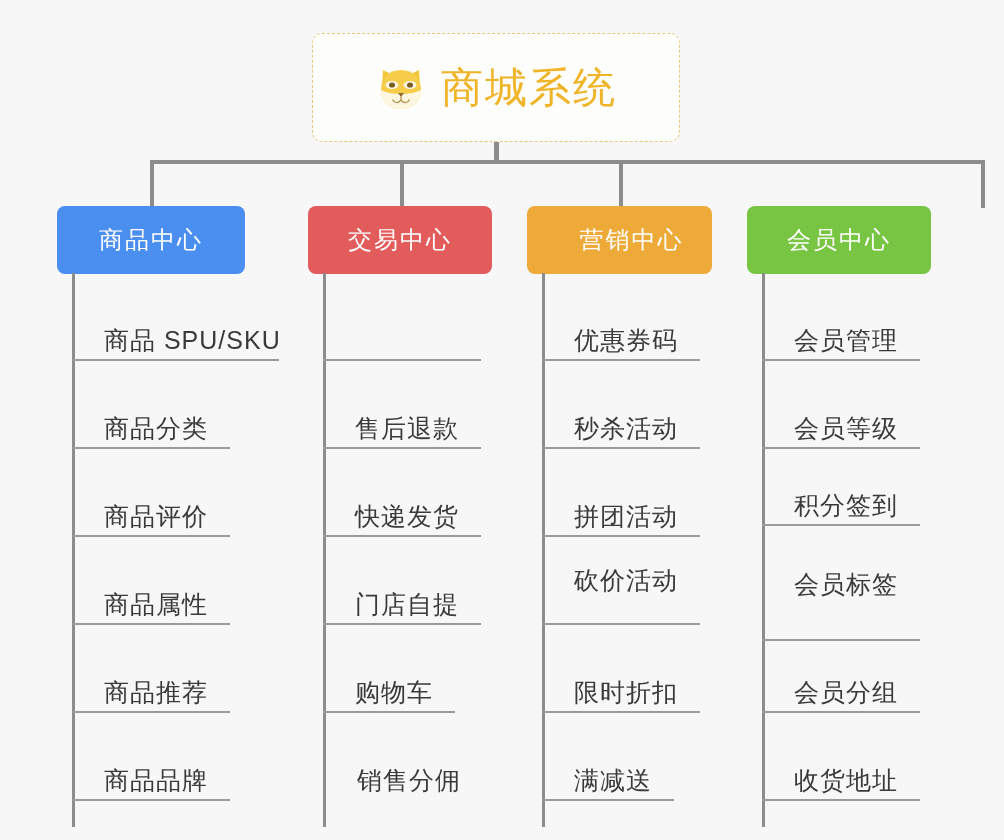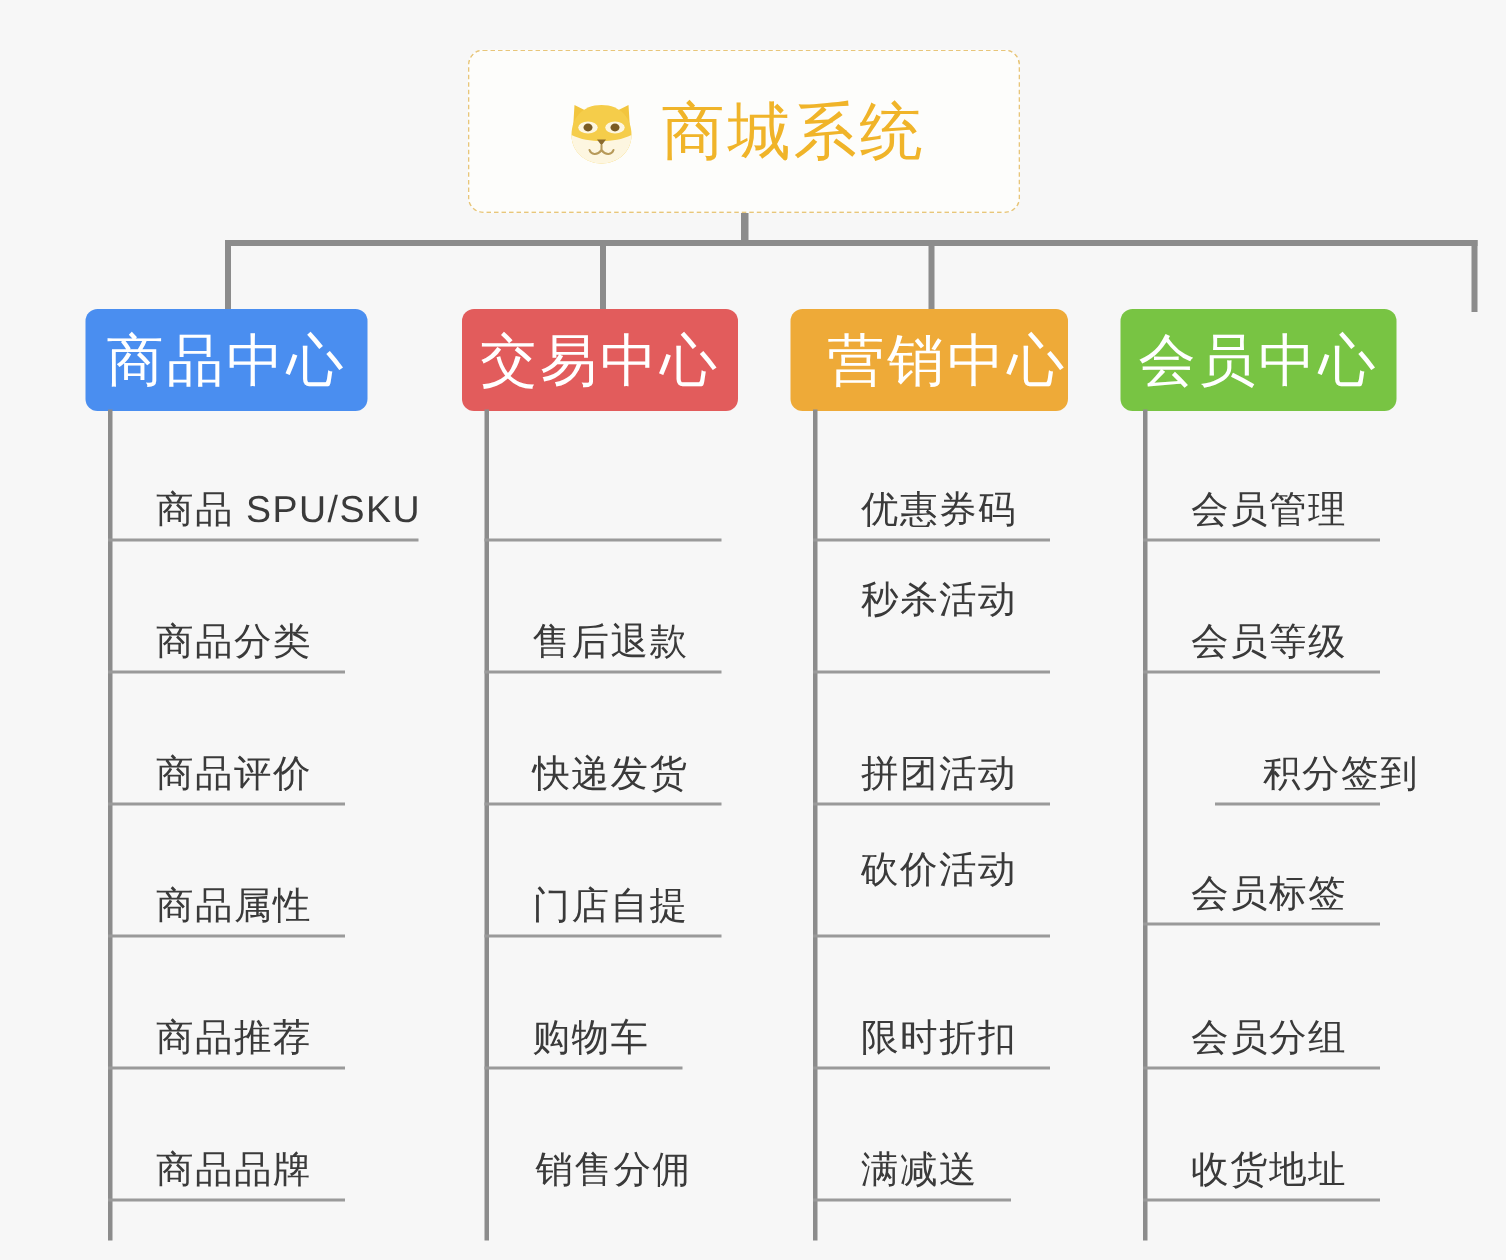--- a/index.html
+++ b/index.html
@@ -61,21 +61,21 @@
   
   .cat-header {
     position: absolute;
     height: 68px;
     box-sizing: border-box;
     border-radius: 8px;
     display: flex;
     align-items: center;
     justify-content: center;
     color: #ffffff;
-    font-size: 38px;
+    font-size: 24px;
     letter-spacing: 2px;
     white-space: nowrap;
   }
 
   
   .branch {
     position: absolute;
     top: 273px;
   }
   .branch-trunk {
@@ -212,21 +212,21 @@
       <div class="leaf-rule"></div>
     </div>
   </div>
 
   <div class="branch" style="left:542px;">
     <div class="branch-trunk" style="height:554px;"></div>
     <div class="leaf" style="top:0px;   width:158px;">
       <span class="leaf-label">优惠券码</span>
       <div class="leaf-rule"></div>
     </div>
-    <div class="leaf" style="top:88px;  width:158px;gap:28px;">
+    <div class="leaf" style="top:88px;  width:158px;">
       <span class="leaf-label">秒杀活动</span>
       <div class="leaf-rule"></div>
     </div>
     <div class="leaf" style="top:176px; width:158px;">
       <span class="leaf-label">拼团活动</span>
       <div class="leaf-rule"></div>
     </div>
     <div class="leaf" style="top:264px; width:158px;gap:24px;">
       <span class="leaf-label">砍价活动</span>
       <div class="leaf-rule"></div>
@@ -244,25 +244,25 @@
   <div class="branch" style="left:762px;">
     <div class="branch-trunk" style="height:554px;"></div>
     <div class="leaf" style="top:0px;   width:158px;">
       <span class="leaf-label">会员管理</span>
       <div class="leaf-rule"></div>
     </div>
     <div class="leaf" style="top:88px;  width:158px;">
       <span class="leaf-label">会员等级</span>
       <div class="leaf-rule"></div>
     </div>
-    <div class="leaf" style="top:176px; width:158px;padding-left:48px;">
+    <div class="leaf" style="top:165px; width:158px;">
       <span class="leaf-label">积分签到</span>
       <div class="leaf-rule"></div>
     </div>
-    <div class="leaf" style="top:256px; width:158px;">
+    <div class="leaf" style="top:280px; width:158px;gap:36px;">
       <span class="leaf-label">会员标签</span>
       <div class="leaf-rule"></div>
     </div>
     <div class="leaf" style="top:352px; width:158px;">
       <span class="leaf-label">会员分组</span>
       <div class="leaf-rule"></div>
     </div>
     <div class="leaf" style="top:440px; width:158px;">
       <span class="leaf-label">收货地址</span>
       <div class="leaf-rule"></div>

